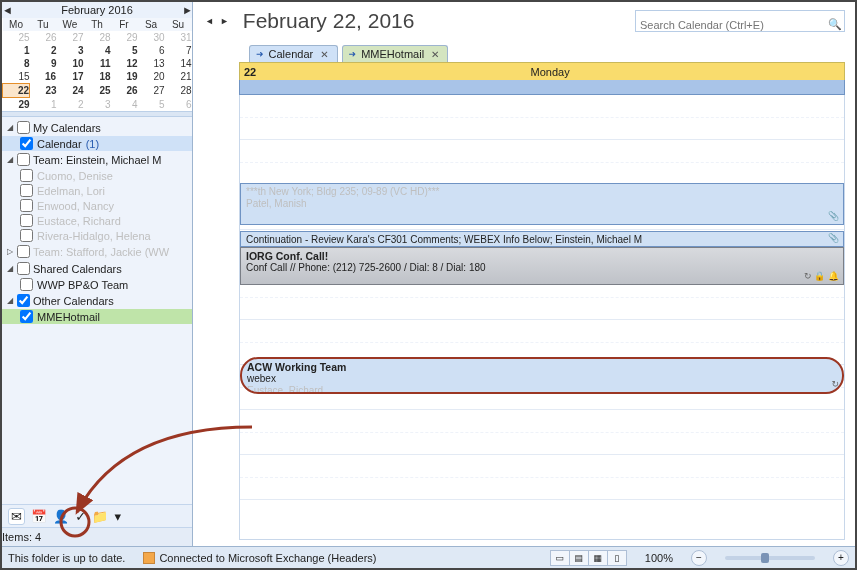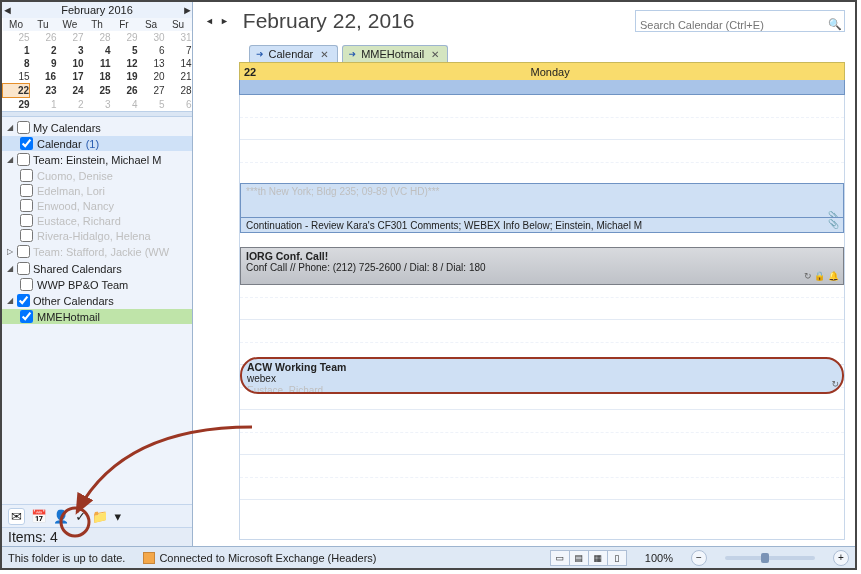--- a/index.html
+++ b/index.html
@@ -22,21 +22,21 @@
 .tree-group .tri{width:8px;display:inline-block;text-align:center;color:#555;cursor:pointer;font-size:8px}
 .tree-item{display:flex;align-items:center;padding:1px 4px 1px 18px;gap:4px}
 .tree-item input,.tree-group input{margin:0}
 .sel{background:#cfe1f7}
 .highlight{background:#bfe4a9}
 .blur{color:#bfbfbf;filter:blur(0.6px)}
 .count{color:#2a5db0}
 .nav-icons{height:22px;border-top:1px solid #c3d5ec;display:flex;align-items:center;gap:6px;padding:0 6px;background:#e9f0fa}
 .nav-icons span{font-size:13px;cursor:pointer}
 .nav-icons .mail{background:#fff;border:1px solid #bcd0e8;border-radius:3px;padding:0 2px}
-.items-bar{height:18px;line-height:18px;padding-left:6px;border-top:1px solid #c3d5ec;background:#e4ecf7;font-size:14px}
+.items-bar{height:18px;line-height:18px;border-top:1px solid #c3d5ec;background:#e4ecf7;font-size:11px}
 
 .right{flex:1;display:flex;flex-direction:column;overflow:hidden;background:#fff}
 .rhdr{height:38px;display:flex;align-items:center;padding:0 10px;gap:12px}
 .rhdr .arrows{display:flex;gap:2px;color:#333}
 .rhdr .arrows span{cursor:pointer;font-size:9px;padding:2px}
 .rhdr .bigdate{font-size:21px;color:#444}
 .search{margin-left:auto;display:flex;align-items:flex-end;border:1px solid #b8cde6;height:20px;width:208px;background:#fff}
 .search input{flex:1;border:0;outline:0;font-size:11px;padding:0 4px;color:#888}
 .search .mag{width:18px;text-align:center;color:#2a5db0;cursor:pointer}
 .tabs{display:flex;align-items:flex-end;height:22px;padding-left:56px;background:#fff}
@@ -276,25 +276,26 @@
             <div class="hour"></div>
             <div class="hour"></div>
             <div class="hour"></div>
             <div class="hour"></div>
             <div class="hour"></div>
             <div class="hour"></div>
             <div class="hour"></div>
 
           <div class="appt" style="top:88px;height:42px">
             <div class="blur">***th New York; Bldg 235; 09-89 (VC HD)***</div>
+            <div class="blur">Patel, Manish</div>
             <div class="ico">
                 <span>📎</span>
               </div>
           </div>
-          <div class="appt" style="top:122px;height:16px">
+          <div class="appt" style="top:136px;height:16px">
             <span>Continuation - Review Kara's CF301 Comments; WEBEX Info Below; Einstein, Michael M</span>
             <div class="ico">
                 <span>📎</span>
               </div>
           </div>
           <div class="appt dark" style="top:152px;height:38px">
             <div class="t">IORG Conf. Call!</div>
             <div>Conf Call // Phone:   (212) 725-2600 / Dial: 8 / Dial: 180</div>
             <div class="ico">
               <span>↻</span>

